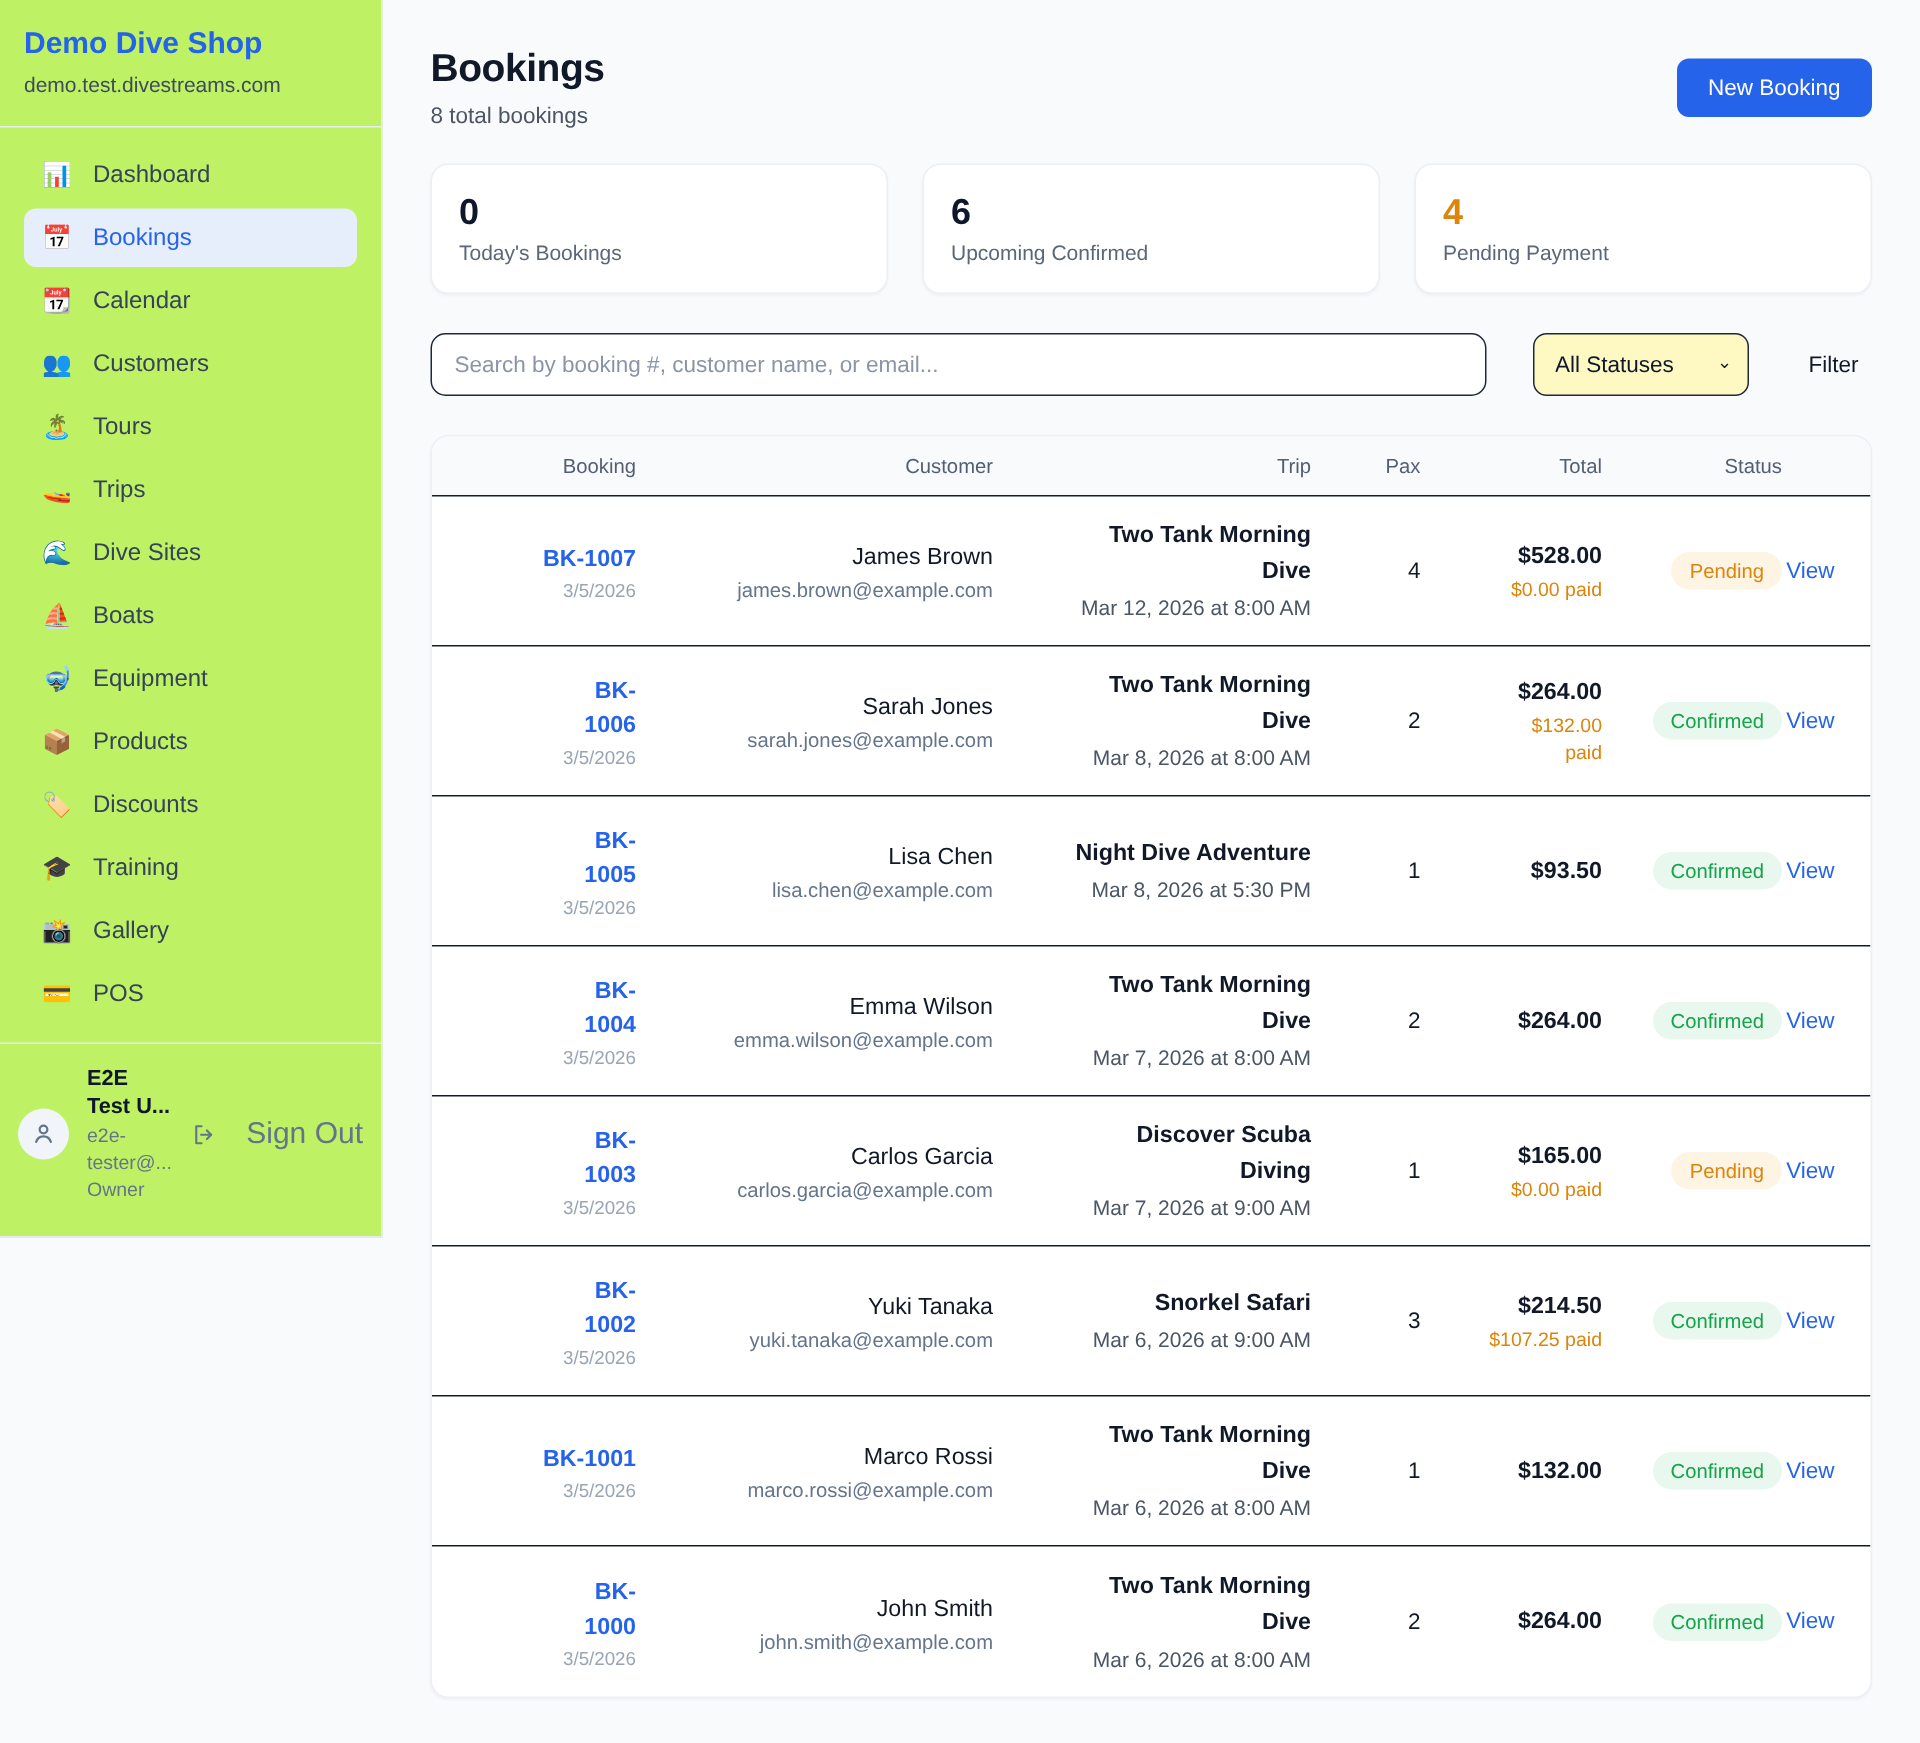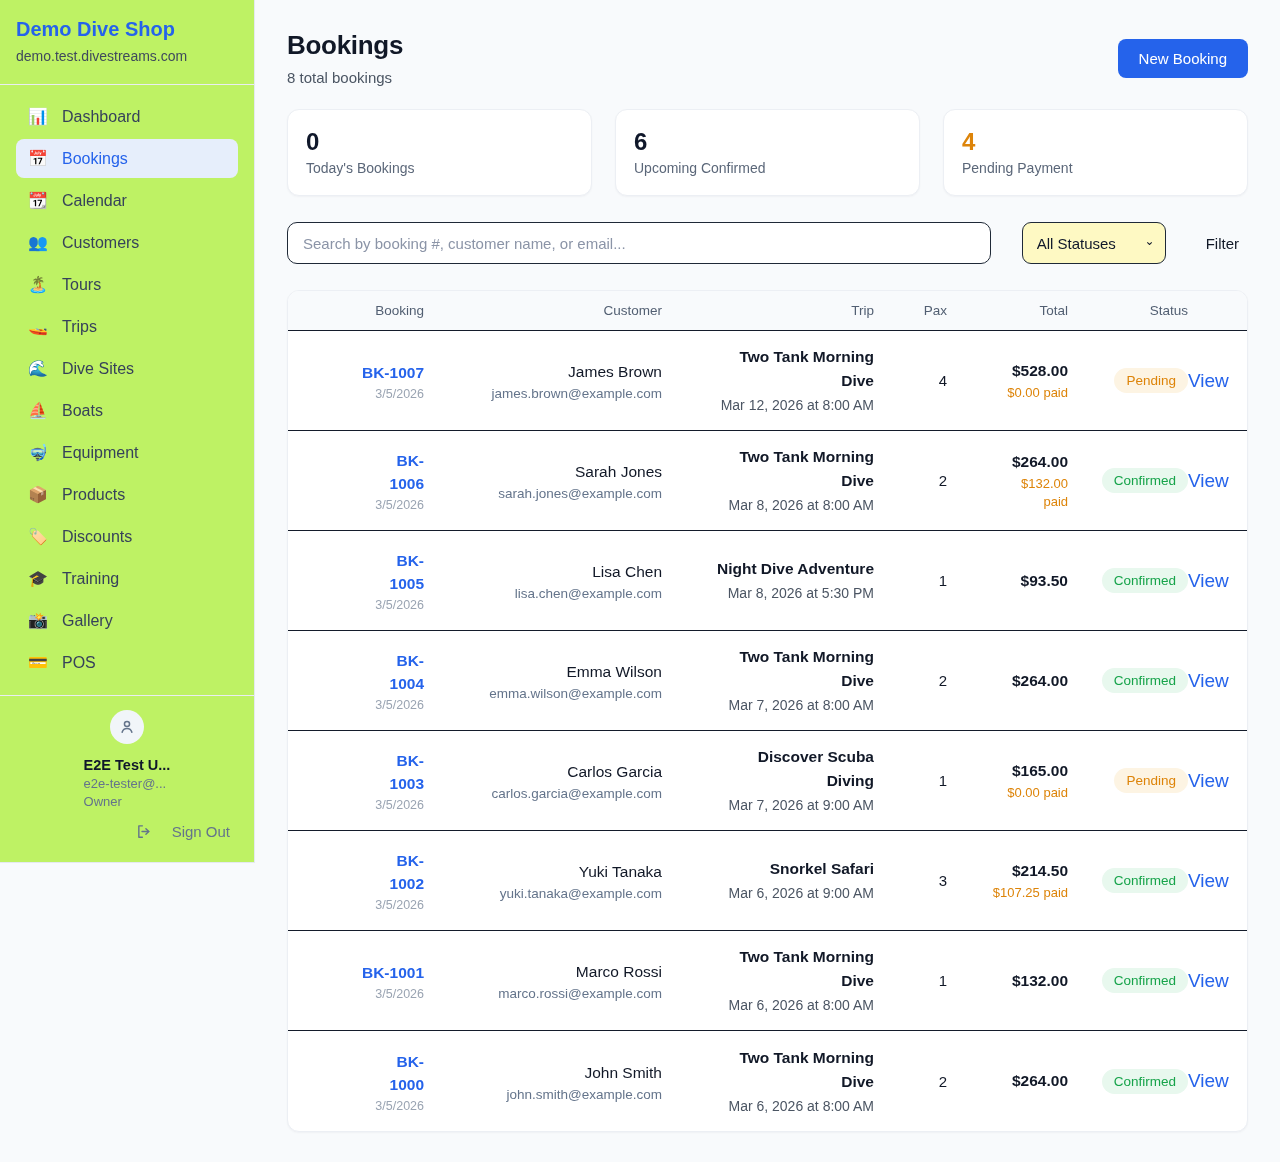--- a/index.html
+++ b/index.html
@@ -24,35 +24,35 @@
   .nav-item {
     display:flex; align-items:center; gap:14px;
     padding:10px 12px; margin-bottom:3px;
     border-radius:8px; cursor:pointer;
     color:#36425a; font-size:16px;
   }
   .nav-item.active { background:#e6eefb; color:#2563eb; font-weight:500; }
   .nav-icon { width:20px; font-size:16px; text-align:center; font-family:"DejaVu Sans", sans-serif; }
   .user-section {
     border-top:1px solid #e9edf3;
-    padding:14px 24px 22px;
-    display:flex; align-items:center; gap:12px;flex-direction:column;
+    padding:14px 12px 22px;
+    display:flex; align-items:center; gap:12px;
   }
   .avatar {
     width:34px; height:34px; border-radius:50%;
     background:#f1f5f9; flex:0 0 34px;
     display:flex; align-items:center; justify-content:center;
   }
   .user-info { min-width:0; }
   .user-name { font-size:14.5px; font-weight:700; color:#0f172a; line-height:19px; }
   .user-email { font-size:13px; color:#64748b; line-height:18px; }
   .user-role { font-size:13px; color:#64748b; line-height:18px; }
   .sign-out {
     margin-left:auto; display:flex; align-items:center; gap:19px;
-    color:#64748b; font-size:15px; cursor:pointer; white-space:nowrap;
+    color:#64748b; font-size:20px; cursor:pointer; white-space:nowrap;
   }
   
   .main { position:absolute; left:255px; top:0; width:1025px; padding:30px 32px 0; }
   .page-header { display:flex; justify-content:space-between; align-items:flex-start; }
   .page-title { font-size:26px; font-weight:700; color:#111827; letter-spacing:-0.3px; }
   .page-subtitle { font-size:15px; color:#4b5563; margin-top:8px; }
   .btn-primary {
     background:#2563eb; color:#ffffff; border:none;
     font-size:15px; font-weight:500; font-family:inherit;
     padding:11px 21px; border-radius:8px; cursor:pointer; margin-top:9px;
@@ -115,21 +115,21 @@
   .c-email { font-size:13.5px; color:#64748b; margin-top:3px; }
   .t-name { font-size:15.5px; font-weight:700; color:#111827; line-height:24px; }
   .t-date { font-size:14px; color:#4b5563; margin-top:2px; line-height:21px; }
   .pax { font-size:15px; color:#111827; }
   .total-val { font-size:15.5px; font-weight:700; color:#111827; line-height:22px; }
   .paid { font-size:13px; margin-top:2px; line-height:18px; }
   .badge {
     display:inline-block; font-size:13.5px; font-weight:500;
     padding:5px 12px; border-radius:999px;
   }
-  .view-link { color:#2563eb; font-size:19px; font-weight:500; text-decoration:none; cursor:pointer; }
+  .view-link { color:#2563eb; font-size:15px; font-weight:500; text-decoration:none; cursor:pointer; }
 </style>
 </head>
 <body>
 
 <aside class="sidebar">
   <div class="sidebar-header">
     <div class="shop-name">Demo Dive Shop</div>
     <div class="shop-domain">demo.test.divestreams.com</div>
   </div>
   <nav class="nav" id="nav-list">

